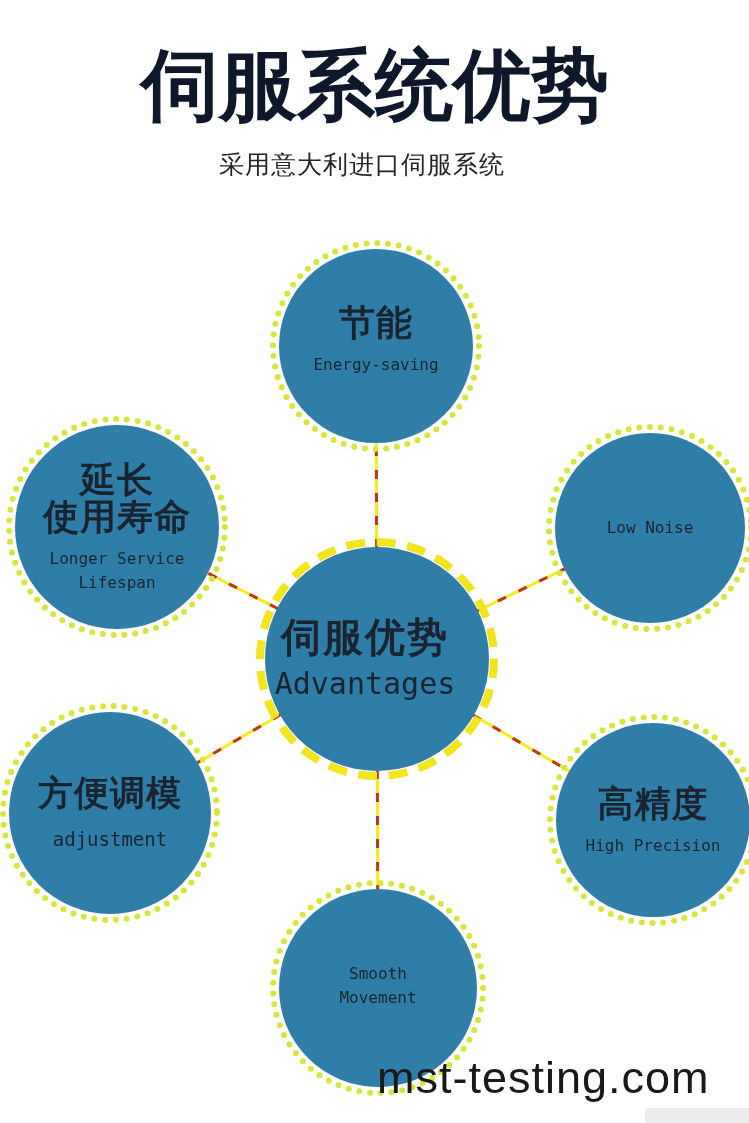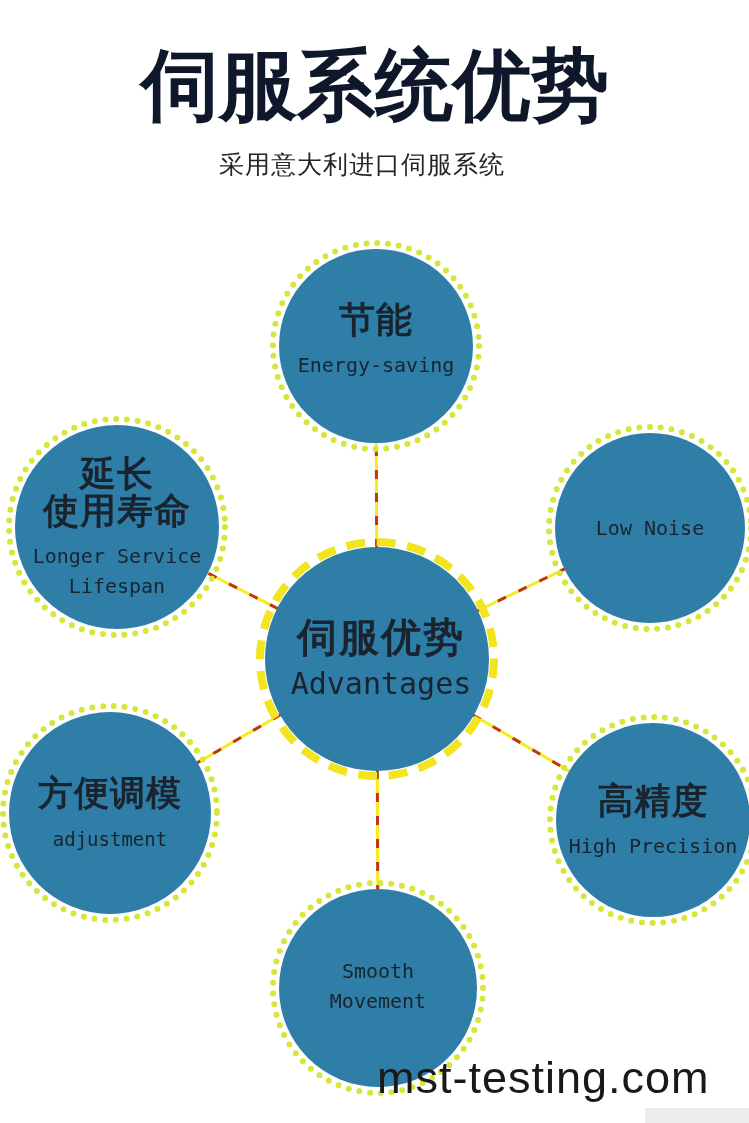--- a/index.html
+++ b/index.html
@@ -23,21 +23,21 @@
   .dash-ring { fill:none; stroke-width:8; stroke-dasharray:19 11.6; }
   .node {
     position:absolute; display:flex; flex-direction:column;
     align-items:center; justify-content:center; text-align:center;
     color:#19242e;
   }
   .zh { font-weight:bold; font-size:36px; line-height:1.25; letter-spacing:1px; margin-bottom:8px; white-space:nowrap; }
   .zh2 { margin-top:-8px; }
   .en {
     font-family:"DejaVu Sans Mono","Liberation Mono",monospace;
-    font-size:20px; line-height:1.5; white-space:nowrap;
+    font-size:16px; line-height:1.5; white-space:nowrap;
   }
   .node-mold .zh { font-size:35px; margin-bottom:10px; }
   .node-mold .en { font-size:19px; }
   .node-center .zh { font-size:40px; letter-spacing:2px; margin-bottom:0; }
   .node-center .en { font-size:30px; line-height:1.45; }
   .watermark {
     position:absolute; left:377px; top:1052px; font-size:45px; color:#191919;
     letter-spacing:1px; white-space:nowrap;text-align:right;
   }
   .corner-strip {
@@ -103,21 +103,21 @@
     <div class="zh" style="margin-bottom:0;">延长</div>
     <div class="zh zh2">使用寿命</div>
     <div class="en">Longer Service</div>
     <div class="en">Lifespan</div>
   </div>
 
   <div class="node" style="left:530px; top:443px; width:240px; height:170px;">
     <div class="en">Low Noise</div>
   </div>
 
-  <div class="node node-center" style="left:256px; top:566px; width:250px; height:186px;">
+  <div class="node node-center" style="left:240px; top:566px; width:250px; height:186px;">
     <div class="zh">伺服优势</div>
     <div class="en">Advantages</div>
   </div>
 
   <div class="node node-mold" style="left:-12px; top:722px; width:244px; height:180px;">
     <div class="zh">方便调模</div>
     <div class="en">adjustment</div>
   </div>
 
   <div class="node" style="left:527px; top:734px; width:252px; height:170px;">

